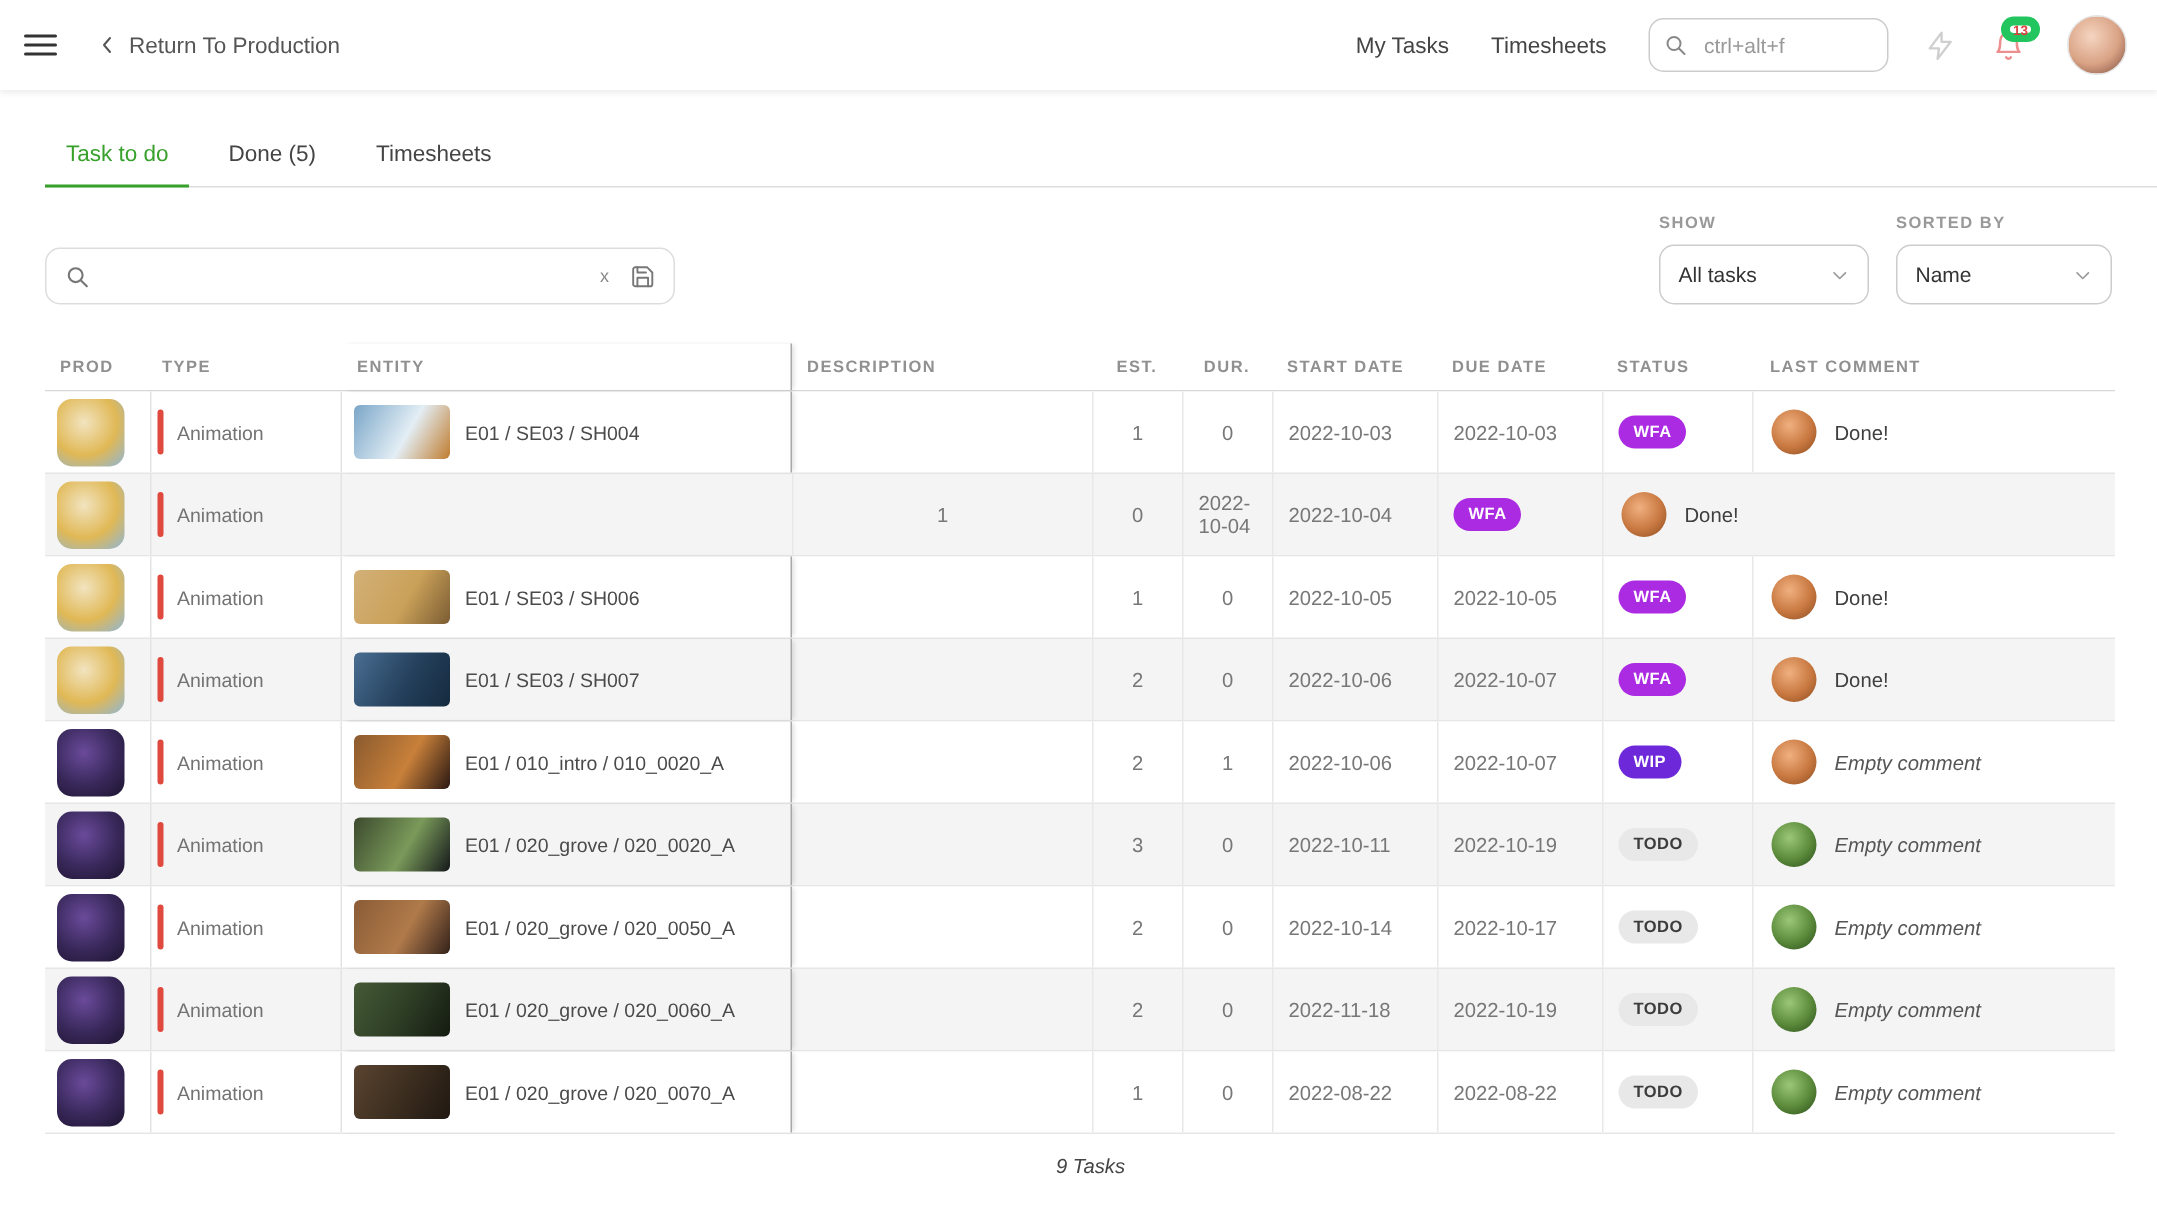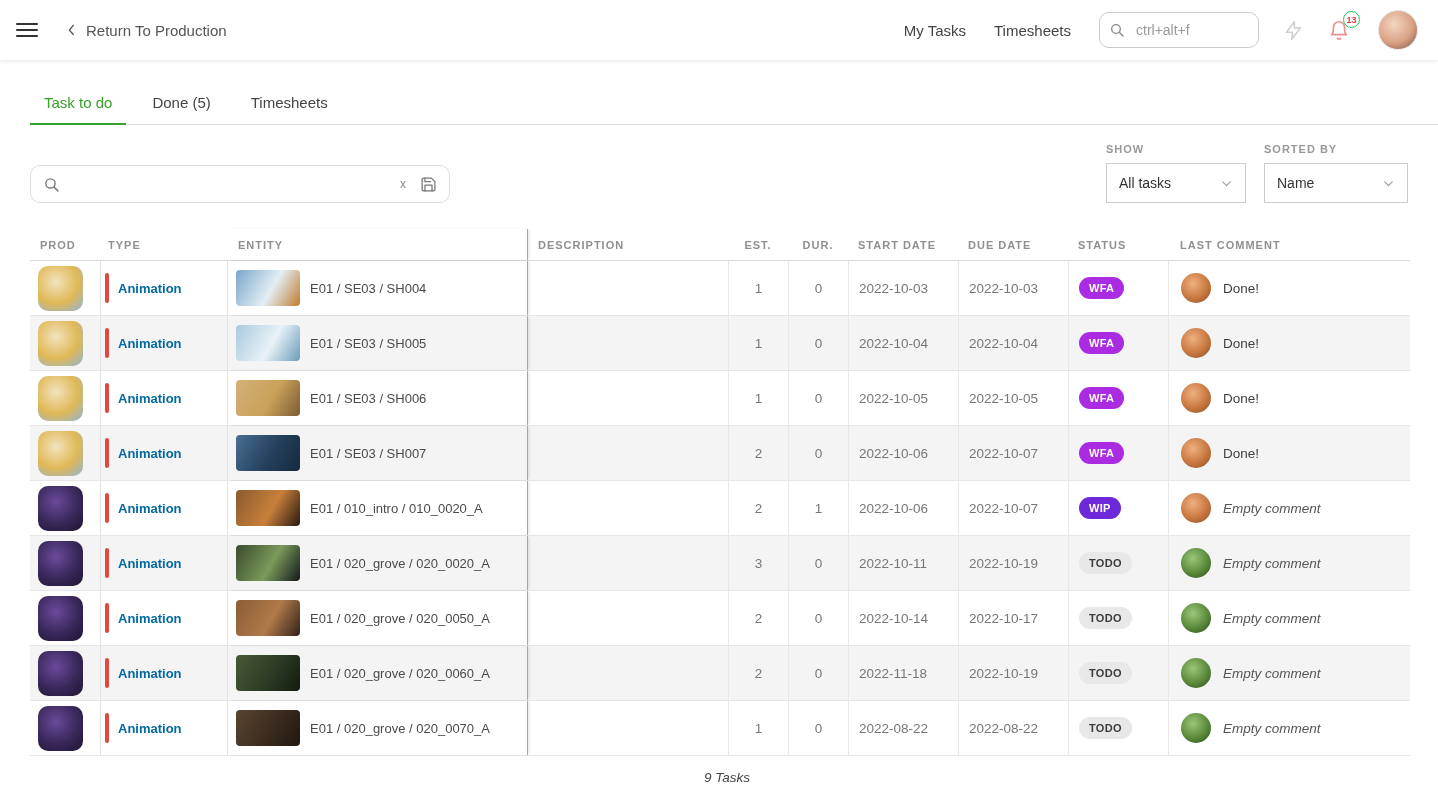--- a/index.html
+++ b/index.html
@@ -21,21 +21,21 @@
   .back-link{display:flex;align-items:flex-start;gap:6px;margin-left:26px;font-size:15px;color:#555;cursor:pointer;}
   .spacer{flex:1;}
   .nav-link{font-size:15px;color:#444;margin-right:28px;cursor:pointer;text-decoration:none;white-space:nowrap;}
   .topbar-search{position:relative;margin-right:24px;}
   .topbar-search input{width:160px;height:36px;border:1px solid #ccc;border-radius:10px;
     padding:0 10px 0 36px;font-size:14px;color:#333;outline:none;font-family:inherit;}
   .topbar-search input::placeholder{color:#999;}
   .topbar-search .sicon{position:absolute;left:10px;top:10px;display:flex;}
   .flash{margin-right:24px;display:flex;cursor:pointer;}
   .bell-wrap{position:relative;margin-right:28px;display:flex;cursor:pointer;}
-  .badge-count{position:absolute;top:-8px;right:-10px;background:#fff;border:1px solid #22c55e;
+  .badge-count{position:absolute;top:-8px;right:-10px;background:#fff;border:6px solid #22c55e;
     color:#e04040;font-size:9px;font-weight:bold;min-width:17px;height:17px;border-radius:9px;
     display:flex;align-items:center;justify-content:center;padding:0 2px;}
   .user-avatar{width:40px;height:40px;border-radius:50%;cursor:pointer;border:1px solid #e5e5e5;}
 
   
   .tabs{display:flex;margin:24px 0 0 30px;border-bottom:1px solid #ddd;}
   .tab{padding:10px 14px 13px;font-size:15px;color:#444;cursor:pointer;position:relative;margin-right:12px;white-space:nowrap;}
   .tab.active{color:var(--green);}
   .tab.active::after{content:"";position:absolute;left:0;right:0;bottom:-1px;height:2px;background:var(--green);}
 
@@ -43,21 +43,21 @@
   .filter-row{display:flex;justify-content:space-between;align-items:flex-end;margin:18px 30px 0;}
   .filter-search{display:flex;align-items:center;width:420px;height:38px;border:1px solid #ddd;
     border-radius:10px;padding:0 12px;background:#fff;}
   .filter-search input{flex:1;border:none;outline:none;font-size:14px;margin-left:10px;
     font-family:inherit;min-width:0;color:#333;}
   .clear-x{color:#888;font-size:12px;margin-right:14px;cursor:pointer;line-height:1;}
   .save-icon{display:flex;cursor:pointer;}
   .filter-right{display:flex;gap:18px;}
   .dd-group{display:flex;flex-direction:column;}
   .dd-label{font-size:11px;font-weight:bold;color:#999;letter-spacing:1px;margin-bottom:8px;}
-  .dd{width:140px;height:40px;border:1px solid #ccc;border-radius:0;display:flex;align-items:center;
+  .dd{width:140px;height:40px;border:1px solid #ccc;border-radius:10px;display:flex;align-items:center;
     justify-content:space-between;padding:0 12px;font-size:14px;color:#333;cursor:pointer;background:#fff;}
   .dd.dd-sort{width:144px;}
 
   
   .task-table{margin:26px 28px 0 30px;}
   .thead,.trow{display:grid;grid-template-columns:70px 128px 300px 200px 60px 60px 110px 110px 100px 1fr;}
   .thead{height:32px;border-bottom:1px solid #d8d8d8;}
   .hcell{display:flex;align-items:center;font-size:11px;font-weight:bold;color:#909090;
     letter-spacing:1px;padding-left:10px;white-space:nowrap;overflow:hidden;cursor:pointer;}
   .hcell.type{padding-left:8px;}
@@ -66,21 +66,21 @@
   .hcell.comment{padding-left:12px;}
 
   .trow{height:55px;border-bottom:1px solid #e6e6e6;background:#fff;cursor:pointer;}
   #tbody .trow:nth-child(even){background:#f4f4f4;}
 
   .cell{display:flex;align-items:center;padding-left:10px;font-size:13.5px;color:#777;overflow:hidden;}
   .cell.prod{padding-left:8px;}
   .prod-avatar{width:45px;height:45px;border-radius:10px;flex-shrink:0;}
   .cell.type{border-left:1px solid #e3e3e3;border-right:1px solid #e3e3e3;padding-left:4px;}
   .type-bar{width:4px;height:30px;border-radius:2px;margin-right:9px;flex-shrink:0;background:var(--type-red);}
-  .type-label{font-weight:bold;font-size:13px;color:#0369a1;}
+  .type-label{font-weight:normal;font-size:13px;color:#737373;}
   .cell.entity{padding-left:8px;border-right:1px solid #a8a8a8;box-shadow:2px 0 3px -1px rgba(0,0,0,0.12);}
   .thumb{width:64px;height:36px;border-radius:4px;flex-shrink:0;}
   .entity-label{font-weight:normal;font-size:13px;color:#4a4a4a;margin-left:10px;white-space:nowrap;}
   .cell.est,.cell.dur{justify-content:center;padding-left:0;border-left:1px solid #e8e8e8;}
   .cell.start,.cell.due,.cell.status,.cell.comment{border-left:1px solid #e8e8e8;}
   .cell.comment{padding-left:12px;gap:12px;}
   .badge{padding:5px 10px;border-radius:12px;font-size:11px;font-weight:bold;letter-spacing:.3px;white-space:nowrap;}
   .avatar-sm{width:30px;height:30px;border-radius:50%;flex-shrink:0;}
   .comment-text{font-size:13.5px;color:#3f3f3f;white-space:nowrap;}
   .comment-text.empty{font-style:italic;color:#555;}
@@ -232,24 +232,20 @@
   </div>
 
   <div class="trow">
     <div class="cell prod">
       <div class="prod-avatar" style="background: radial-gradient(circle at 40% 35%, rgb(242, 228, 192) 0%, rgb(224, 184, 85) 55%, rgb(143, 182, 214) 100%);"></div>
     </div>
     <div class="cell type">
       <span class="type-bar"></span>
       <span class="type-label">Animation</span>
     </div>
-    <div class="cell entity">
-      <div class="thumb" style="background: linear-gradient(120deg, rgb(168, 202, 222) 0%, rgb(232, 242, 247) 55%, rgb(109, 156, 186) 100%);"></div>
-      <span class="entity-label">E01 / SE03 / SH005</span>
-    </div>
     <div class="cell desc"></div>
     <div class="cell est">1</div>
     <div class="cell dur">0</div>
     <div class="cell start">2022-10-04</div>
     <div class="cell due">2022-10-04</div>
     <div class="cell status">
       <span class="badge" style="background: rgb(171, 43, 226); color: rgb(255, 255, 255);">WFA</span>
     </div>
     <div class="cell comment">
       <div class="avatar-sm" style="background: radial-gradient(circle at 40% 35%, rgb(240, 176, 128) 0%, rgb(200, 120, 64) 55%, rgb(138, 74, 32) 100%);"></div>

